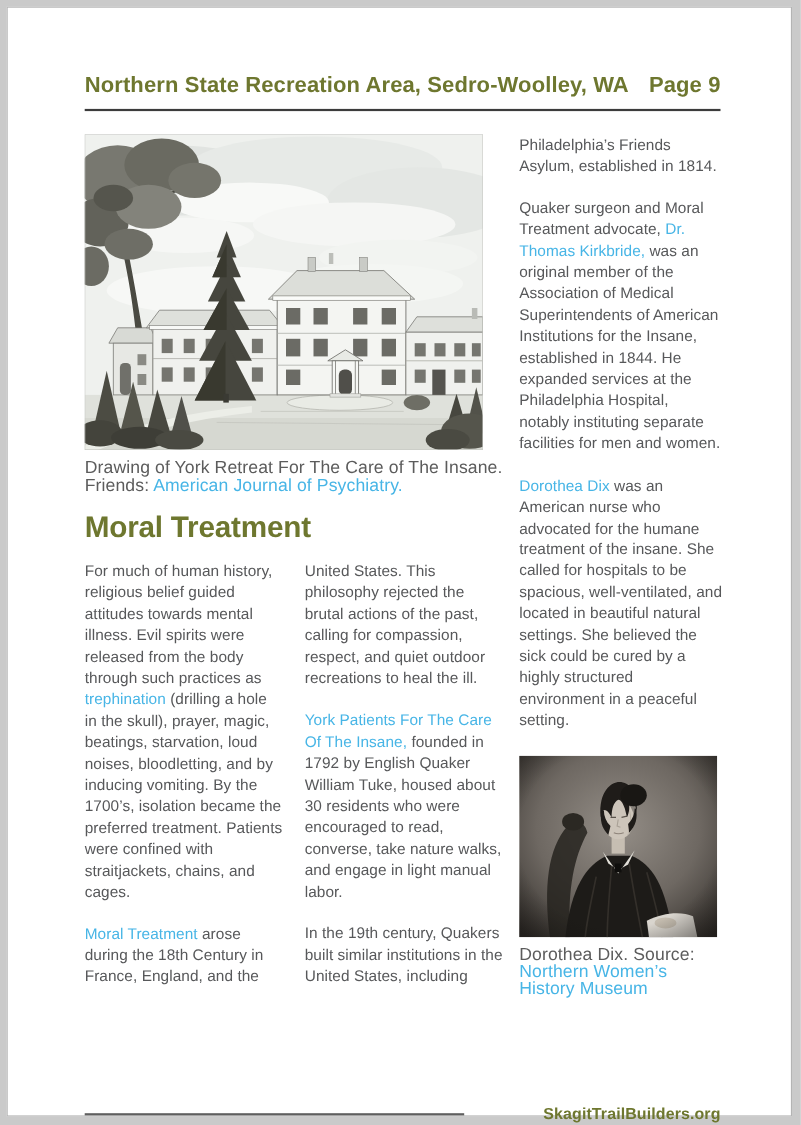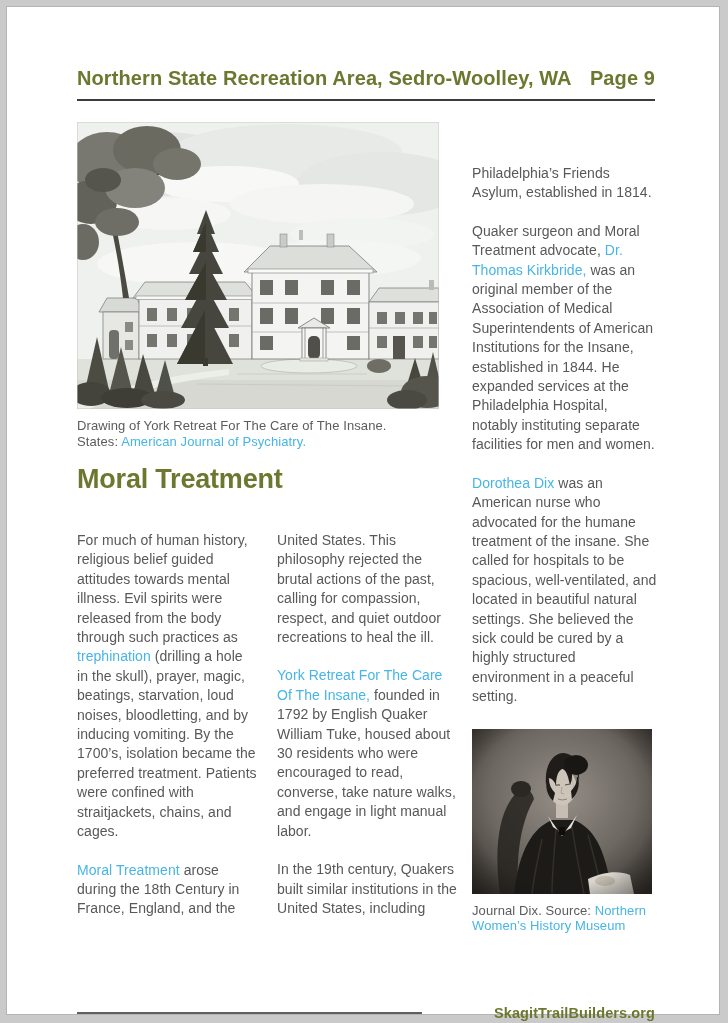--- a/index.html
+++ b/index.html
@@ -22,29 +22,29 @@
   }
   .hrule{margin-top:12px;border-top:2px solid #3c3c3c;}
   
   .main{margin-top:21px;display:flex;gap:15px;}
   .left{width:380px;flex:0 0 380px;}
   .right{width:185px;flex:0 0 185px;}
   figure{margin:0;padding:0;}
   .york svg{display:block;width:362px;height:287px;}
   .dix{margin-top:22px;}
   .dix svg{display:block;width:180px;height:165px;}
-  .caption{margin-top:9px;font-size:13px;line-height:15.5px;color:#5c5c5c;letter-spacing:.1px;}
+  .caption{margin-top:9px;font-size:16px;line-height:15.5px;color:#5c5c5c;letter-spacing:.1px;}
   .caption .para{margin:0;}
   h1{
     margin:15px 0 0 0;font-size:27px;line-height:30px;font-weight:700;
     color:#6e772f;letter-spacing:-.2px;
   }
   .twocols{margin-top:16px;display:flex;gap:20px;}
   .col{width:180px;flex:0 0 180px;}
-  .bodytext, .col, .right{font-size:14px;line-height:19.4px;color:#57585a;letter-spacing:.05px;margin-top:21px;}
+  .bodytext, .col, .right{font-size:14px;line-height:19.4px;color:#57585a;letter-spacing:.05px;}
   .para{margin:0 0 19px 0;}
   .para:last-child{margin-bottom:0;}
   a.link, .link{color:#47b5e6;text-decoration:none;cursor:pointer;}
   
   .footer{position:absolute;left:70px;right:64px;bottom:55px;display:flex;align-items:center;gap:44px;}
   .frule{flex:1;border-top:2px solid #5f5f5f;margin-right:28px;}
   .fsite{color:#6e772f;font-size:14.5px;font-weight:700;letter-spacing:.1px;}
 </style>
 </head>
 <body>
@@ -185,31 +185,31 @@
             <ellipse cx="302" cy="244" rx="12" ry="7" fill="#6e6e65"></ellipse>
             <polygon points="338,236 326,276 350,276" fill="#47473f"></polygon>
             <polygon points="356,230 346,272 366,272" fill="#52524a"></polygon>
             <ellipse cx="350" cy="270" rx="26" ry="16" fill="#55554c"></ellipse>
             <ellipse cx="330" cy="278" rx="20" ry="10" fill="#4a4a42"></ellipse>
             <rect width="362" height="287" fill="none" stroke="#c6c8c4" stroke-width="1"></rect>
           </svg>
         </figure>
         <div class="caption">
             <p class="para"><span>Drawing of York Retreat For The Care of The Insane.</span></p>
-            <p class="para"><span>States: </span><a class="link">American Journal of Psychiatry.</a></p>
+            <p class="para"><span>Friends: </span><a class="link">American Journal of Psychiatry.</a></p>
           </div>
         <h1>Moral Treatment</h1>
         <div class="twocols">
           <div class="col">
               <p class="para"><span>For much of human history, religious belief guided attitudes towards mental illness. Evil spirits were released from the body through such practices as </span><a class="link">trephination</a><span> (drilling a hole in the skull), prayer, magic, beatings, starvation, loud noises, bloodletting, and by inducing vomiting. By the 1700’s, isolation became the preferred treatment. Patients were confined with straitjackets, chains, and cages.</span></p>
               <p class="para"><a class="link">Moral Treatment</a><span> arose during the 18th Century in France, England, and the</span></p>
             </div>
           <div class="col">
               <p class="para"><span>United States. This philosophy rejected the brutal actions of the past, calling for compassion, respect, and quiet outdoor recreations to heal the ill.</span></p>
-              <p class="para"><a class="link">York Retreat For The Care Of The Insane,</a><span> founded in 1792 by English Quaker William Tuke, housed about 30 residents who were encouraged to read, converse, take nature walks, and engage in light manual labor.</span></p>
+              <p class="para"><a class="link">York Patients For The Care Of The Insane,</a><span> founded in 1792 by English Quaker William Tuke, housed about 30 residents who were encouraged to read, converse, take nature walks, and engage in light manual labor.</span></p>
               <p class="para"><span>In the 19th century, Quakers built similar institutions in the United States, including</span></p>
             </div>
         </div>
       </div>
 
       <div class="right">
         <div class="bodytext">
             <p class="para"><span>Philadelphia’s Friends Asylum, established in 1814.</span></p>
             <p class="para"><span>Quaker surgeon and Moral Treatment advocate, </span><a class="link">Dr. Thomas Kirkbride,</a><span> was an original member of the Association of Medical Superintendents of American Institutions for the Insane, established in 1844. He expanded services at the Philadelphia Hospital, notably instituting separate facilities for men and women.</span></p>
             <p class="para"><a class="link">Dorothea Dix</a><span> was an American nurse who advocated for the humane treatment of the insane. She called for hospitals to be spacious, well-ventilated, and located in beautiful natural settings. She believed the sick could be cured by a highly structured environment in a peaceful setting.</span></p>
@@ -251,21 +251,21 @@
             <path d="M86,70 Q90,72 95,70" stroke="#8d8379" stroke-width="1" fill="none"></path>
 
             <path d="M74,56 C72,32 84,24 91,24 C100,24 108,32 107,52 C106,44 103,40 99,38 C101,46 100,52 98,56 L96,48 C94,42 92,40 90,40 C86,42 84,48 84,56 C81,50 78,48 76,50 Z" fill="#1f1c19"></path>
             <ellipse cx="104" cy="36" rx="12" ry="10" fill="#191714"></ellipse>
             <path d="M75,50 C73,58 75,66 81,72 L83,64 C79,60 77,55 77,50 Z" fill="#1f1c19"></path>
             <path d="M106,48 C108,56 106,64 100,70 L99,62 C103,58 105,53 105,48 Z" fill="#1f1c19"></path>
             <rect width="180" height="165" fill="url(#vg)"></rect>
           </svg>
         </figure>
         <div class="caption">
-            <p class="para"><span>Journal Dix. Source: </span><a class="link">Northern Women’s History Museum</a></p>
+            <p class="para"><span>Dorothea Dix. Source: </span><a class="link">Northern Women’s History Museum</a></p>
           </div>
       </div>
 
     </div>
 
     <div class="footer">
       <div class="frule"></div>
       <span class="fsite">SkagitTrailBuilders.org</span>
     </div>
 

